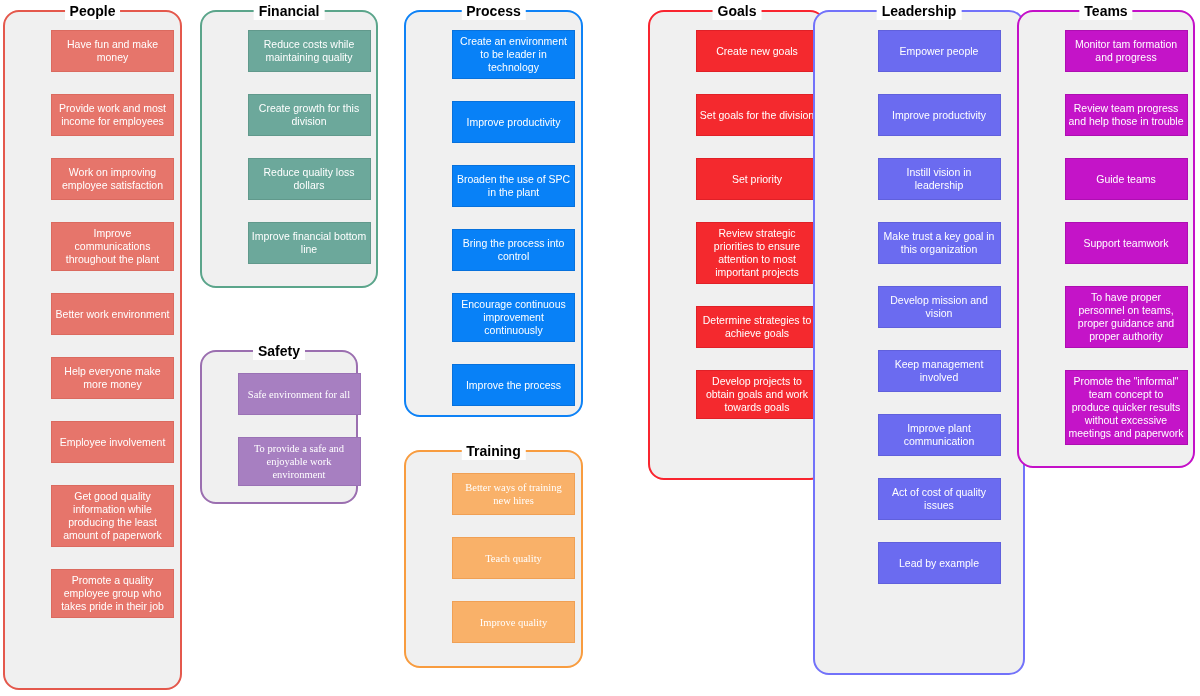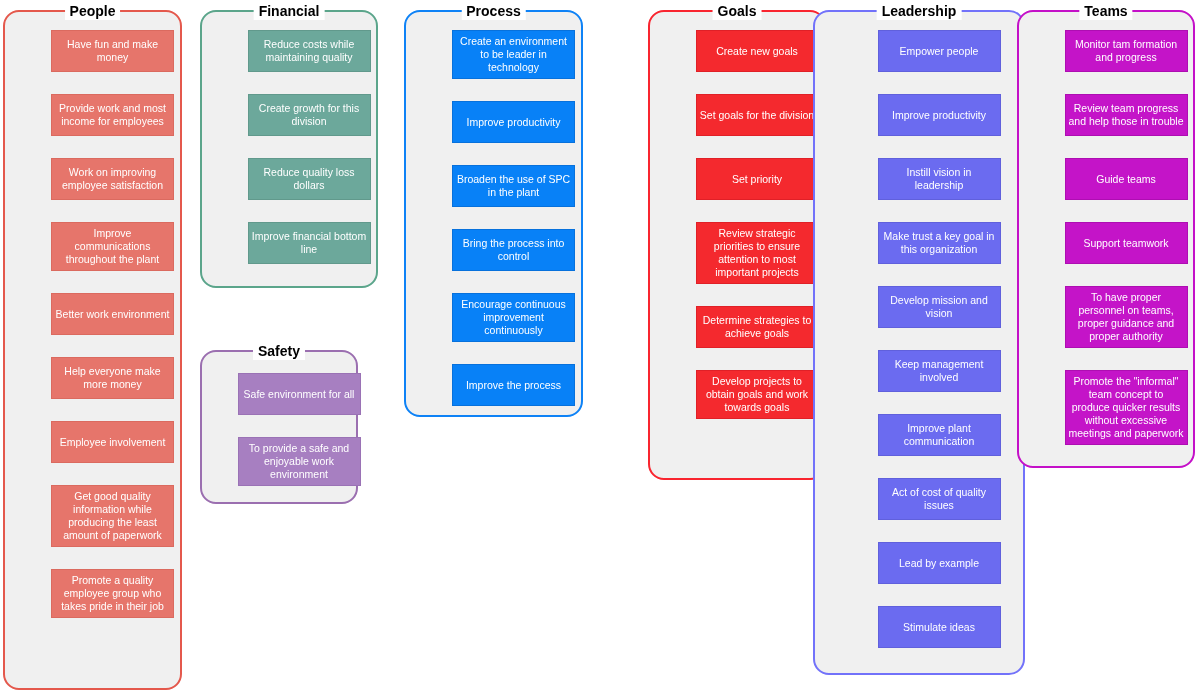--- a/index.html
+++ b/index.html
@@ -61,21 +61,21 @@
   }
   
   .g-people     { left: 3px;    top: 10px;  width: 179px; height: 680px; }
   .g-financial  { left: 200px;  top: 10px;  width: 178px; height: 278px; }
   .g-safety     { left: 200px;  top: 322px; width: 158px; height: 154px; margin-top: 28px; }
   .g-process    { left: 404px;  top: 10px;  width: 179px; height: 407px; }
   .g-training   { left: 404px;  top: 450px; width: 179px; height: 218px; }
   .g-goals      { left: 609px;  top: 10px;  width: 178px; height: 470px; margin-left: 39px; }
   .g-leadership { left: 813px;  top: 10px;  width: 212px; height: 665px; }
   .g-teams      { left: 1017px; top: 10px;  width: 178px; height: 458px; }
-  .g-safety .boxes, .g-training .boxes { padding-top: 21px; }
+  .g-safety .boxes, .g-training .boxes { padding-top: 21px; font-family: Liberation Serif, serif; }
 </style>
 </head>
 <body>
 
 <div class="canvas">
     <section class="group g-people" style="--outline: #e4584c; --fill: #e6756b; --box-border: #db6a5f;">
       <div class="group-title">People</div>
       <div class="boxes">
         <div class="box">Have fun and make money</div>
         <div class="box">Provide work and most income for employees</div>
@@ -108,20 +108,28 @@
       <div class="group-title">Process</div>
       <div class="boxes">
         <div class="box">Create an environment to be leader in technology</div>
         <div class="box">Improve productivity</div>
         <div class="box">Broaden the use of SPC in the plant</div>
         <div class="box">Bring the process into control</div>
         <div class="box">Encourage continuous improvement continuously</div>
         <div class="box">Improve the process</div>
       </div>
     </section>
+    <section class="group g-training" style="--outline: #f89c3f; --fill: #f9b169; --box-border: #f0a055;">
+      <div class="group-title">Training</div>
+      <div class="boxes">
+        <div class="box">Better ways of training new hires</div>
+        <div class="box">Teach quality</div>
+        <div class="box">Improve quality</div>
+      </div>
+    </section>
     <section class="group g-goals" style="--outline: #f9252f; --fill: #f4292e; --box-border: #e02027;">
       <div class="group-title">Goals</div>
       <div class="boxes">
         <div class="box">Create new goals</div>
         <div class="box">Set goals for the division</div>
         <div class="box">Set priority</div>
         <div class="box">Review strategic priorities to ensure attention to most important projects</div>
         <div class="box">Determine strategies to achieve goals</div>
         <div class="box">Develop projects to obtain goals and work towards goals</div>
       </div>
@@ -131,21 +139,20 @@
       <div class="boxes">
         <div class="box">Empower people</div>
         <div class="box">Improve productivity</div>
         <div class="box">Instill vision in leadership</div>
         <div class="box">Make trust a key goal in this organization</div>
         <div class="box">Develop mission and vision</div>
         <div class="box">Keep management involved</div>
         <div class="box">Improve plant communication</div>
         <div class="box">Act of cost of quality issues</div>
         <div class="box">Lead by example</div>
-        <div class="box">Stimulate ideas</div>
       </div>
     </section>
     <section class="group g-teams" style="--outline: #c410c8; --fill: #c414c8; --box-border: #ae0eb2;">
       <div class="group-title">Teams</div>
       <div class="boxes">
         <div class="box">Monitor tam formation and progress</div>
         <div class="box">Review team progress and help those in trouble</div>
         <div class="box">Guide teams</div>
         <div class="box">Support teamwork</div>
         <div class="box">To have proper personnel on teams, proper guidance and proper authority</div>

